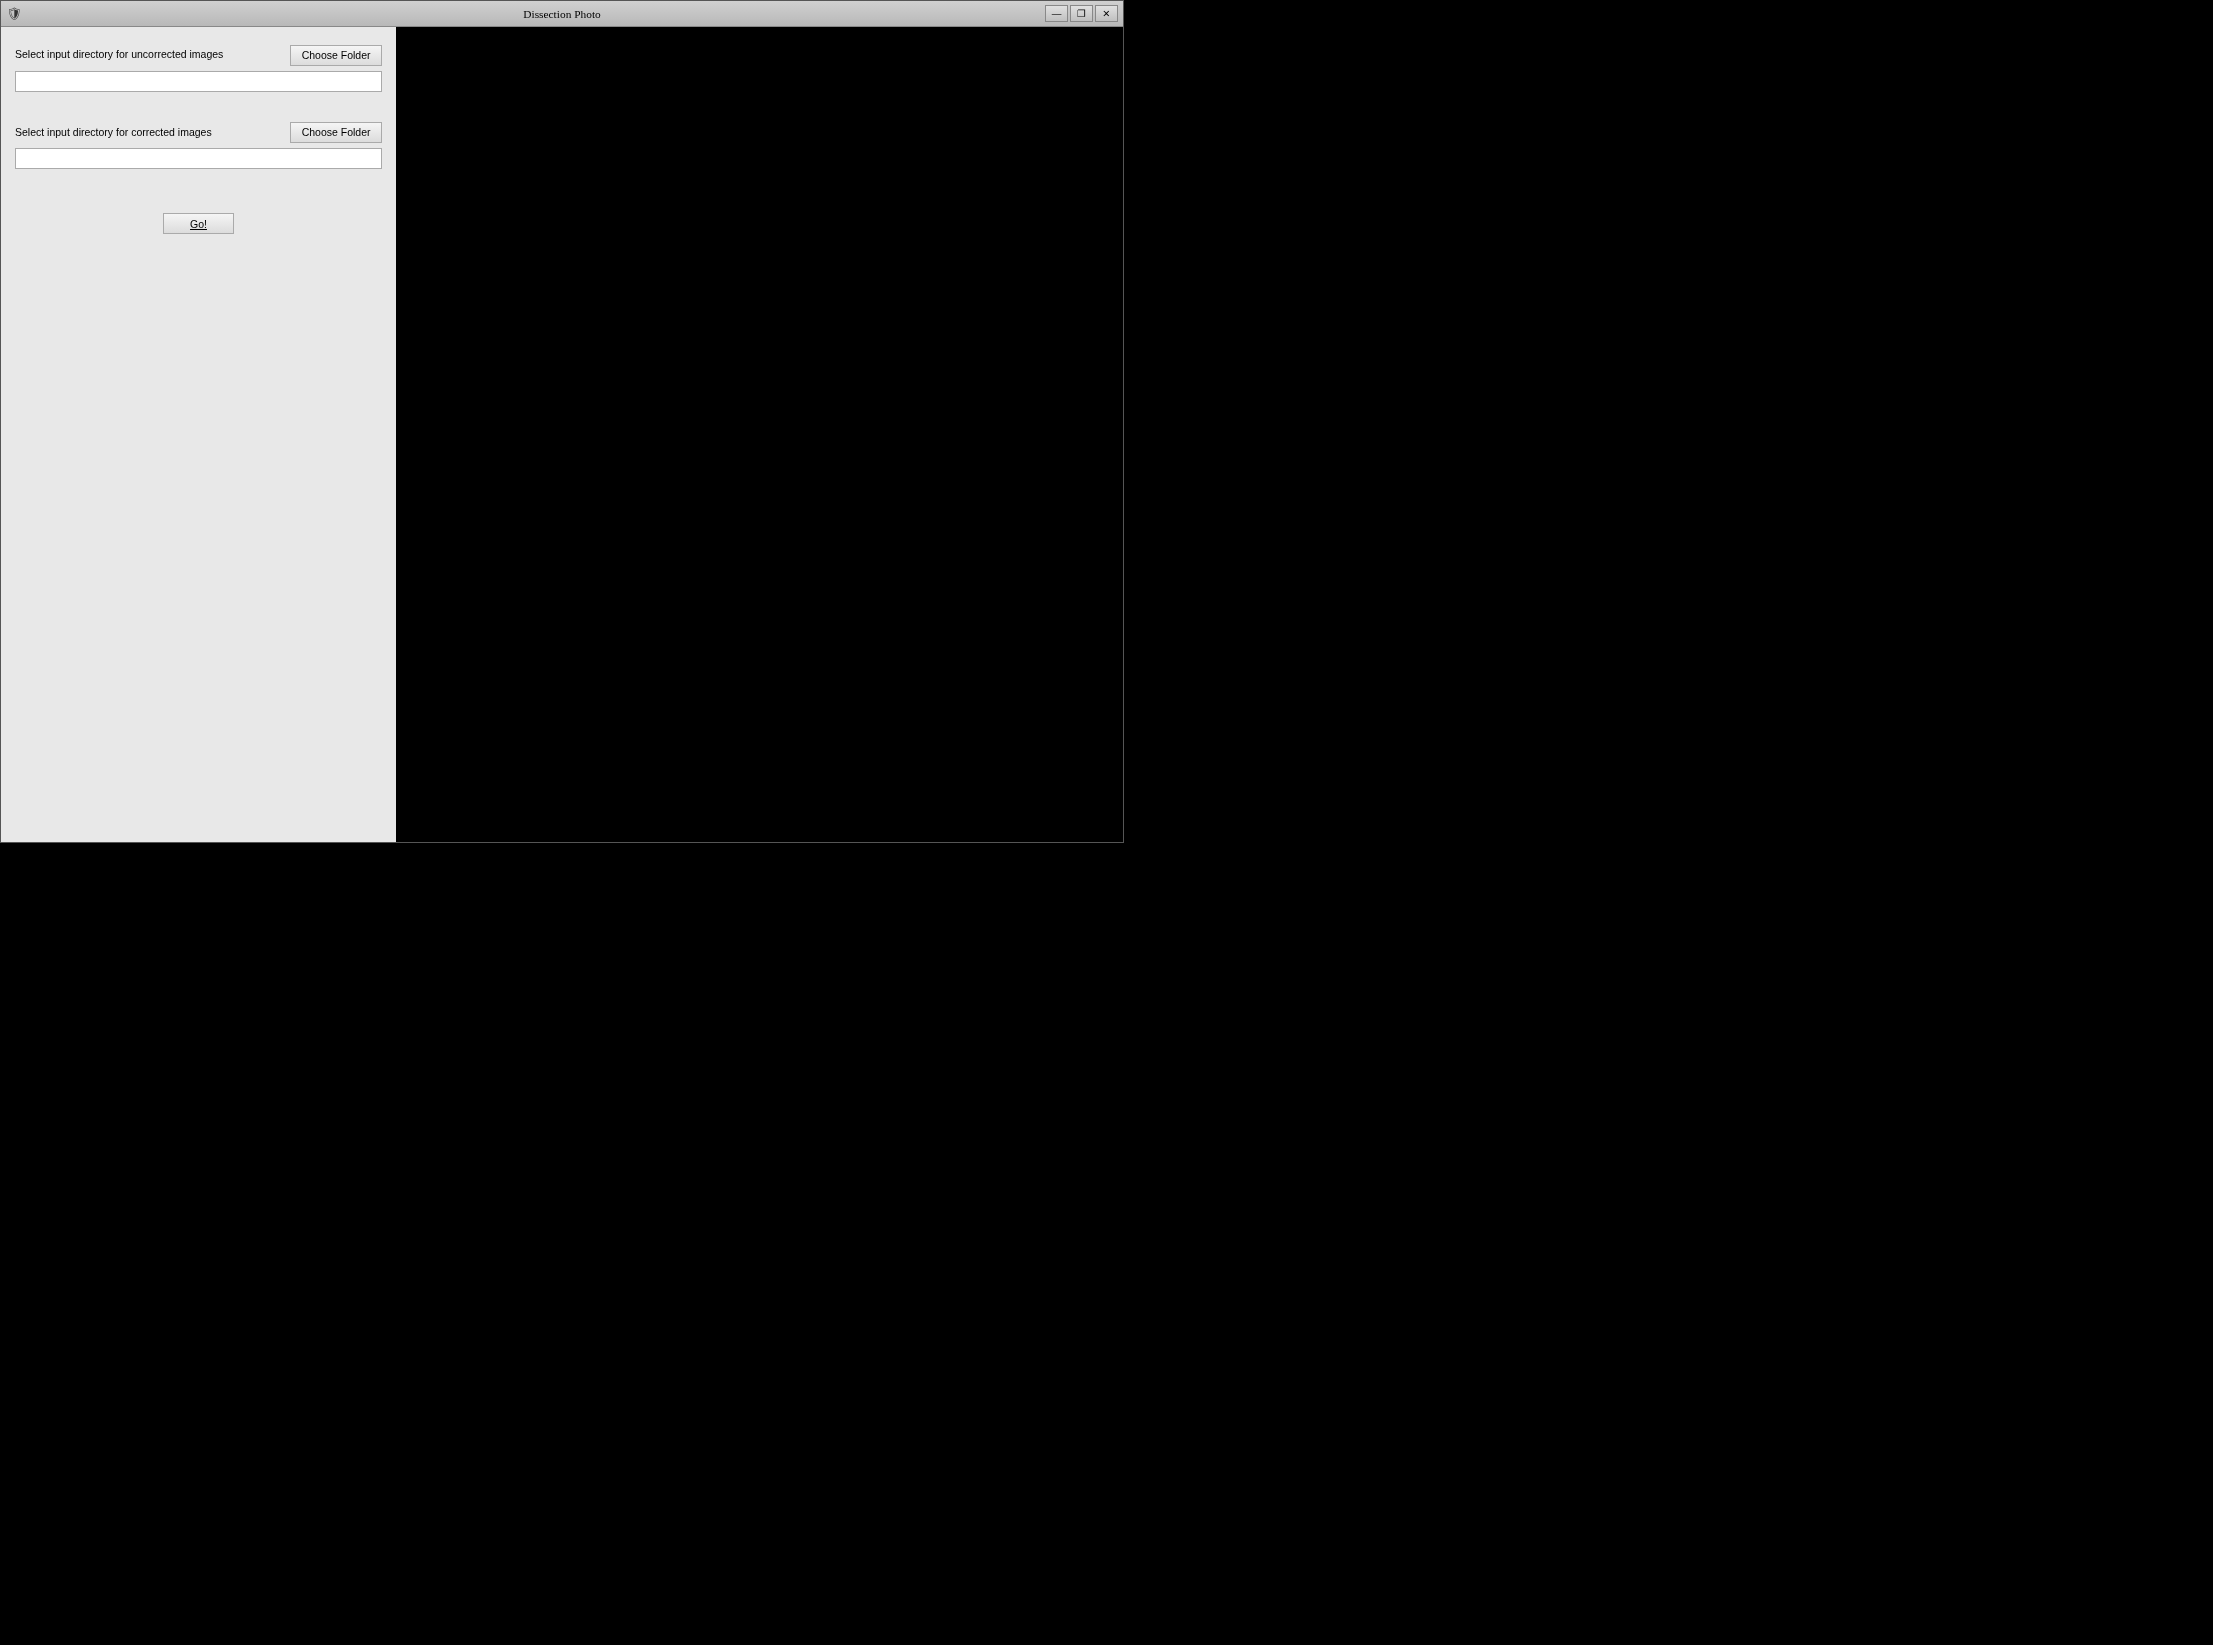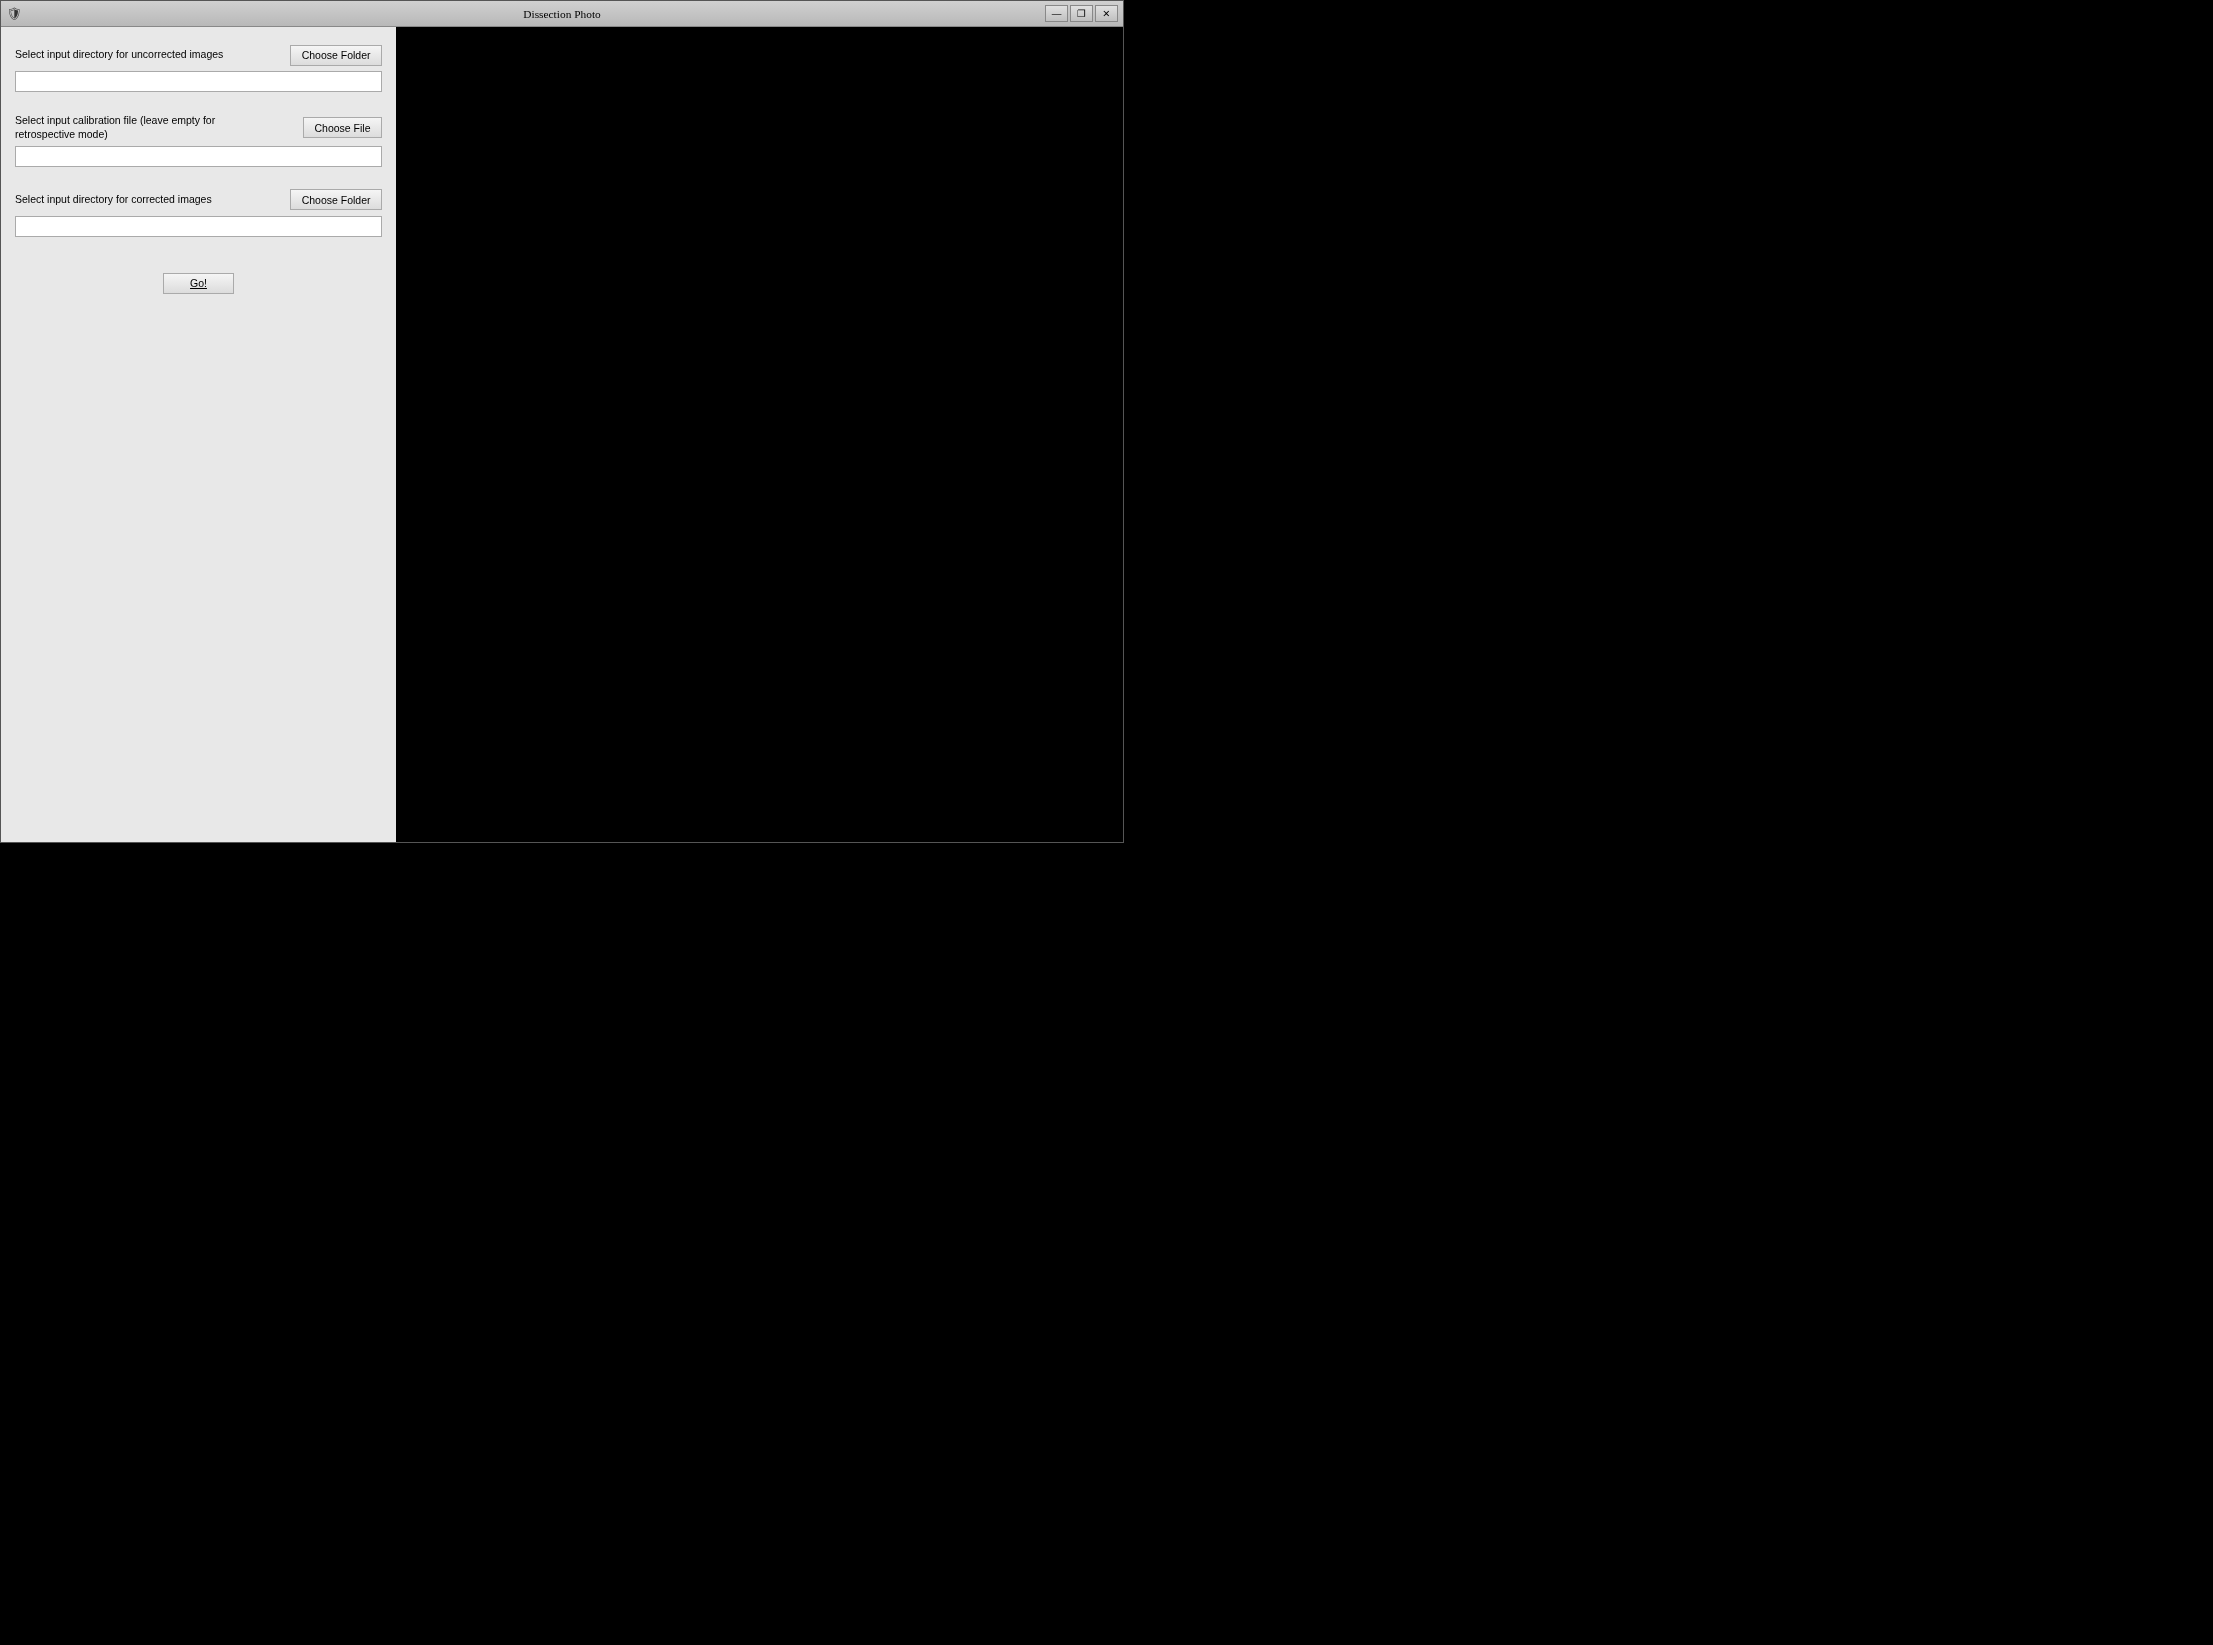--- a/index.html
+++ b/index.html
@@ -91,21 +91,21 @@
       overflow: hidden;
     }
 
     .left-panel {
       width: 395px;
       flex-shrink: 0;
       background: #e8e8e8;
       padding: 17.6px 14px;
       display: flex;
       flex-direction: column;
-      gap: 8px;
+      gap: 16px;
     }
 
     .right-panel {
       flex: 1;
       background: #000000;
     }
 
     .form-section {
       margin-bottom: 14px;
     }
@@ -184,27 +184,20 @@
     <div class="left-panel">
 
       <div class="form-section">
         <div class="section-header">
           <span class="section-label">Select input directory for uncorrected images</span>
           <button class="choose-btn">Choose Folder</button>
         </div>
         <input type="text" class="text-input" value="" style="">
       </div>
 
-      <div class="form-section">
-        <div class="section-header">
-          <span class="section-label">Select input calibration file (leave empty for retrospective mode)</span>
-          <button class="choose-btn">Choose File</button>
-        </div>
-        <input type="text" class="text-input" value="" style="">
-      </div>
 
       <div class="form-section">
         <div class="section-header">
           <span class="section-label">Select input directory for corrected images</span>
           <button class="choose-btn">Choose Folder</button>
         </div>
         <input type="text" class="text-input" value="" style="">
       </div>
 
       <div class="go-button-wrapper">

